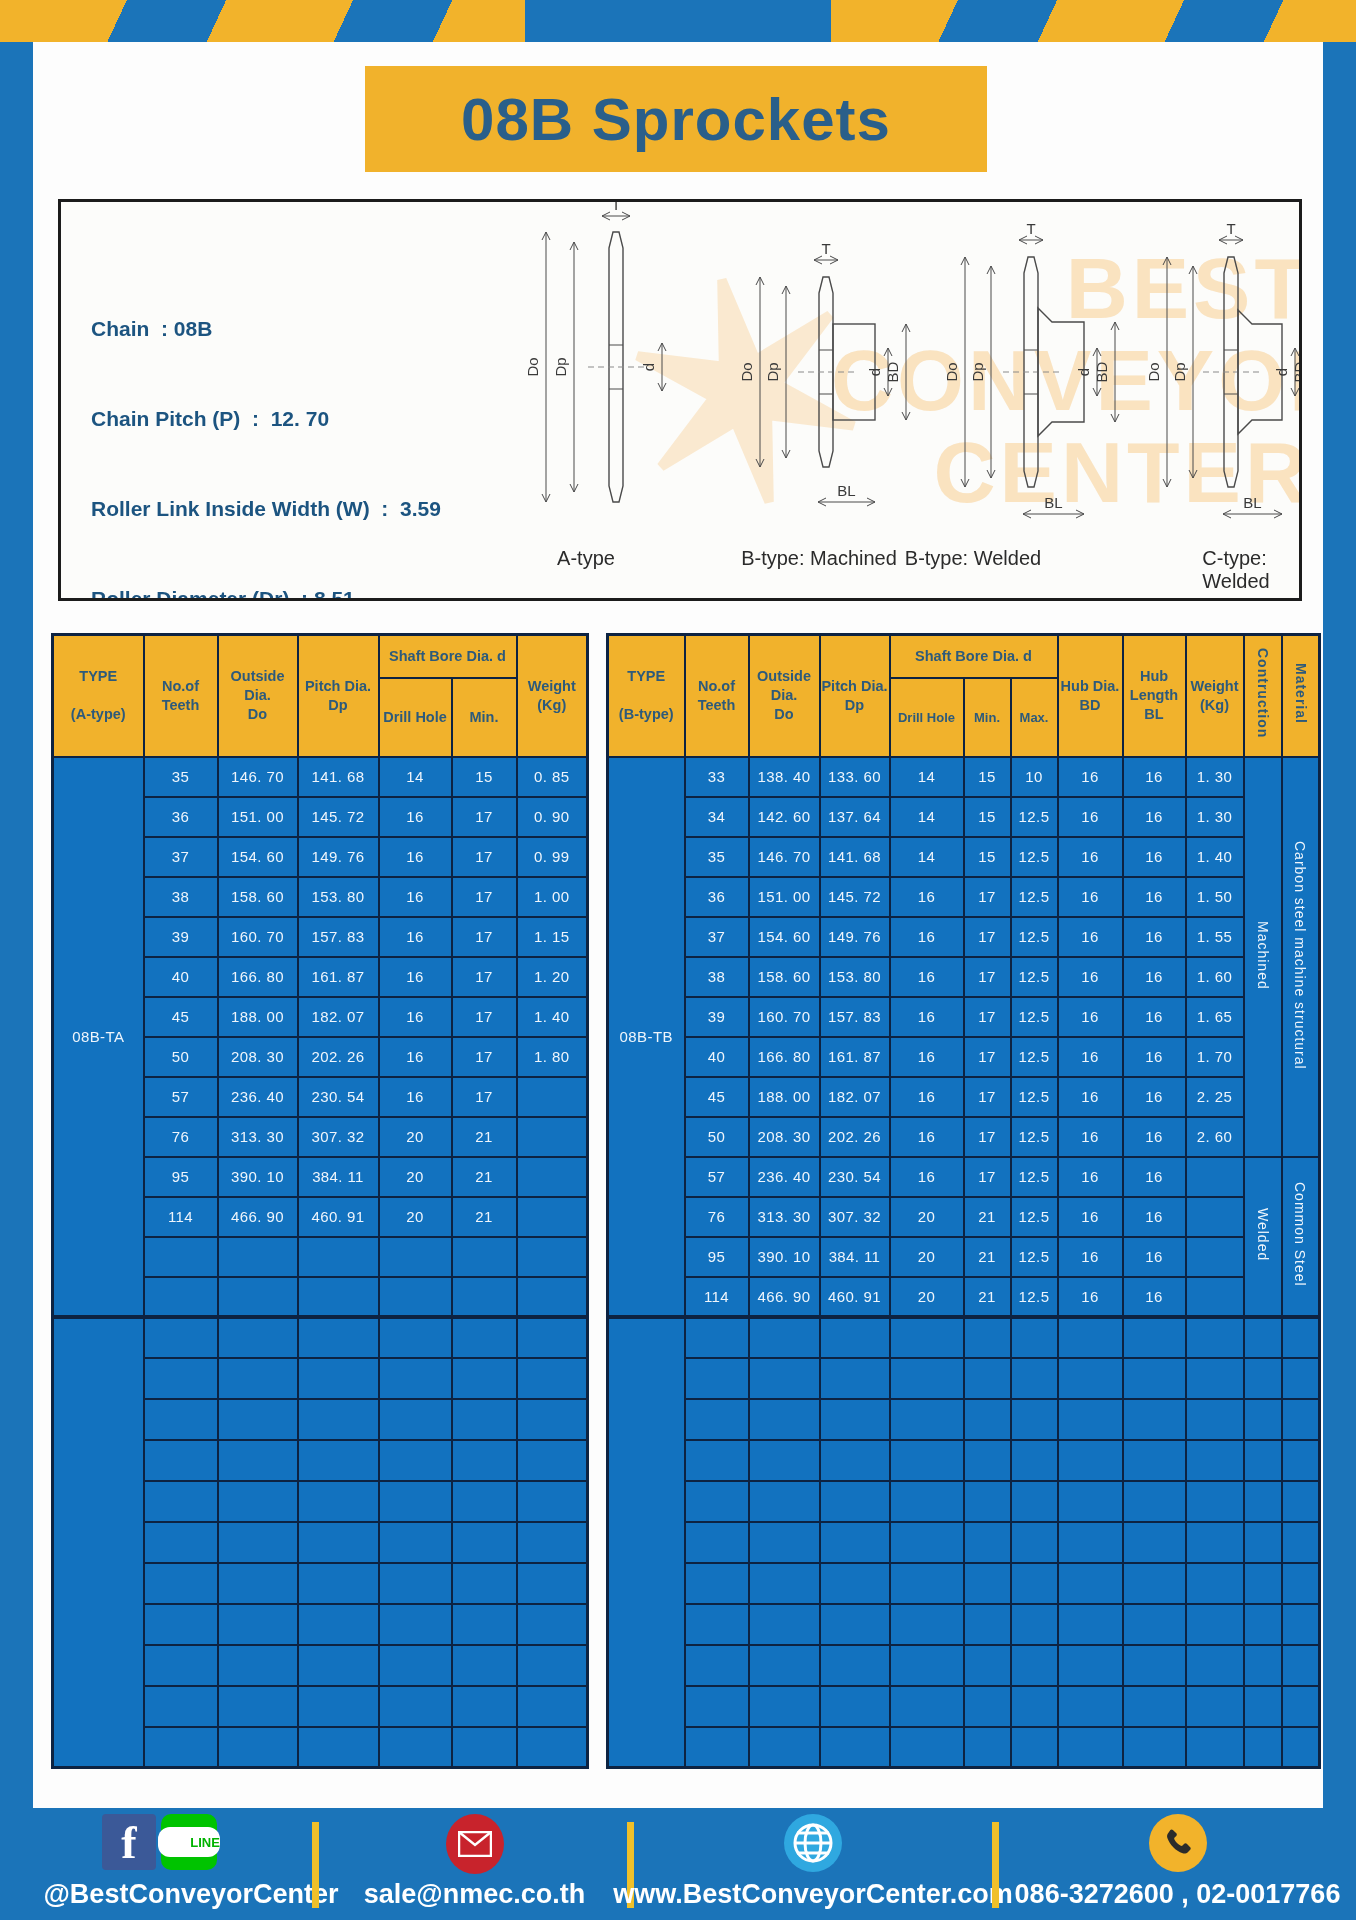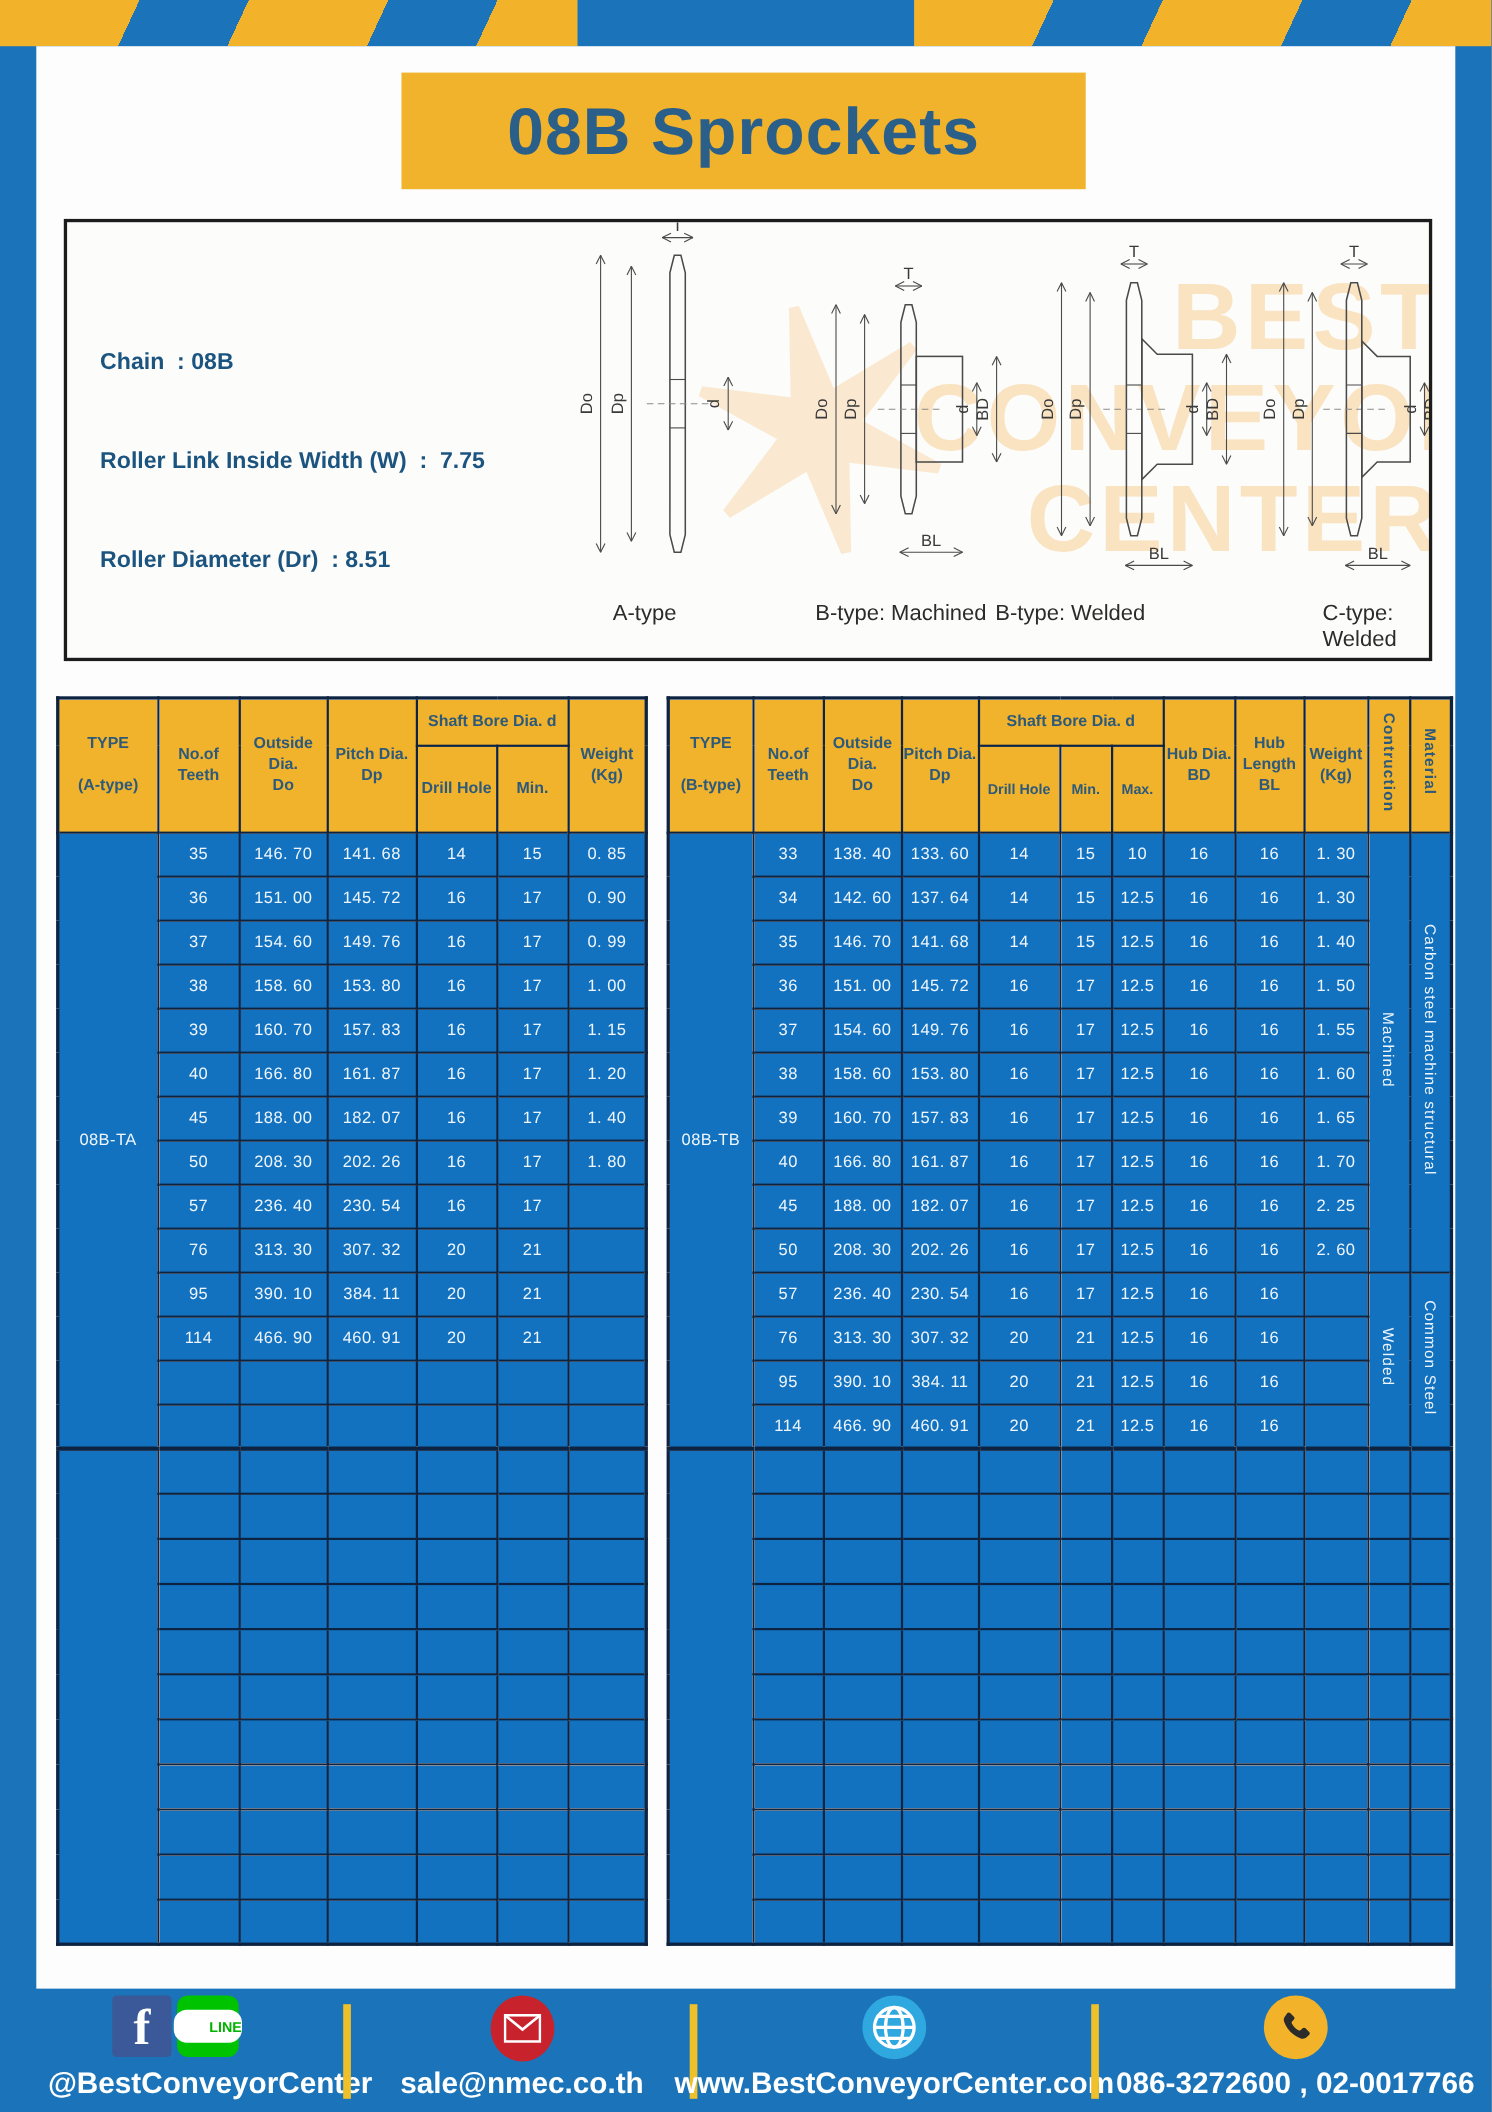--- a/index.html
+++ b/index.html
@@ -73,21 +73,22 @@
   <div id="diagram-panel">
     <div class="wm" id="wm-swoosh">✶</div>
     <div class="wm" id="wm-text">
       <div>BEST</div>
       <div>CONVEYOR</div>
       <div>CENTER</div>
     </div>
 
     <div id="specs">
       <div>Chain  : 08B</div>
-      <div>Roller Link Inside Width (W)  :  7.75</div>
+      <div>Chain Pitch (P)  :  12. 70</div>
+      <div>Roller Link Inside Width (W)  :  3.59</div>
       <div>Roller Diameter (Dr)  : 8.51</div>
       
     </div>
 
     <svg id="sprocket-svg" width="910" height="340">
         <line x1="211" y1="14" x2="239" y2="14" stroke="#4a4a4a" stroke-width="1"></line>
         <line x1="219" y1="10" x2="211" y2="14" stroke="#4a4a4a" stroke-width="1"></line>
         <line x1="219" y1="18" x2="211" y2="14" stroke="#4a4a4a" stroke-width="1"></line>
         <line x1="231" y1="10" x2="239" y2="14" stroke="#4a4a4a" stroke-width="1"></line>
         <line x1="231" y1="18" x2="239" y2="14" stroke="#4a4a4a" stroke-width="1"></line>

